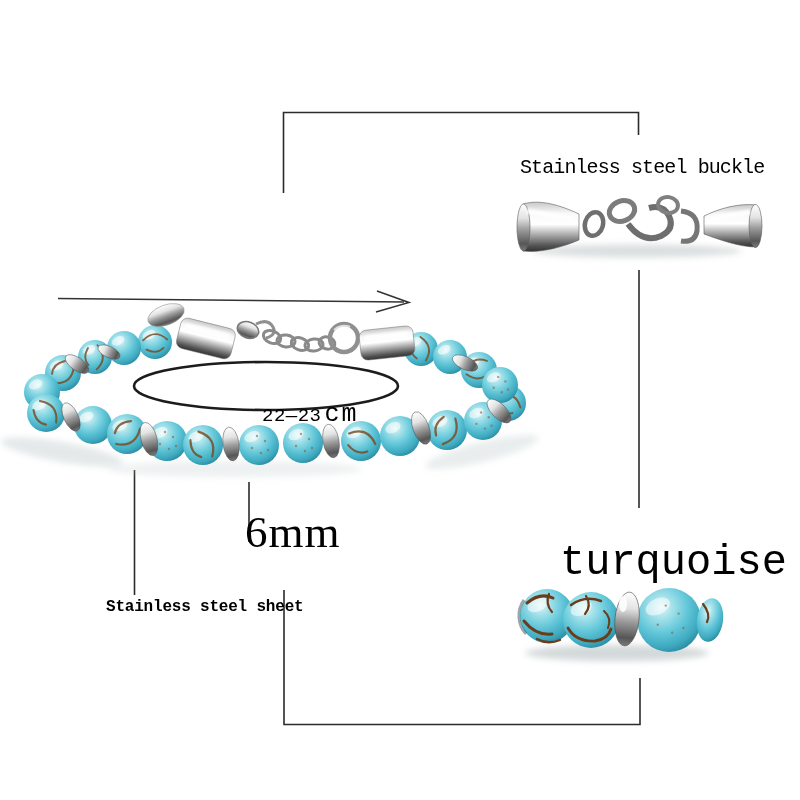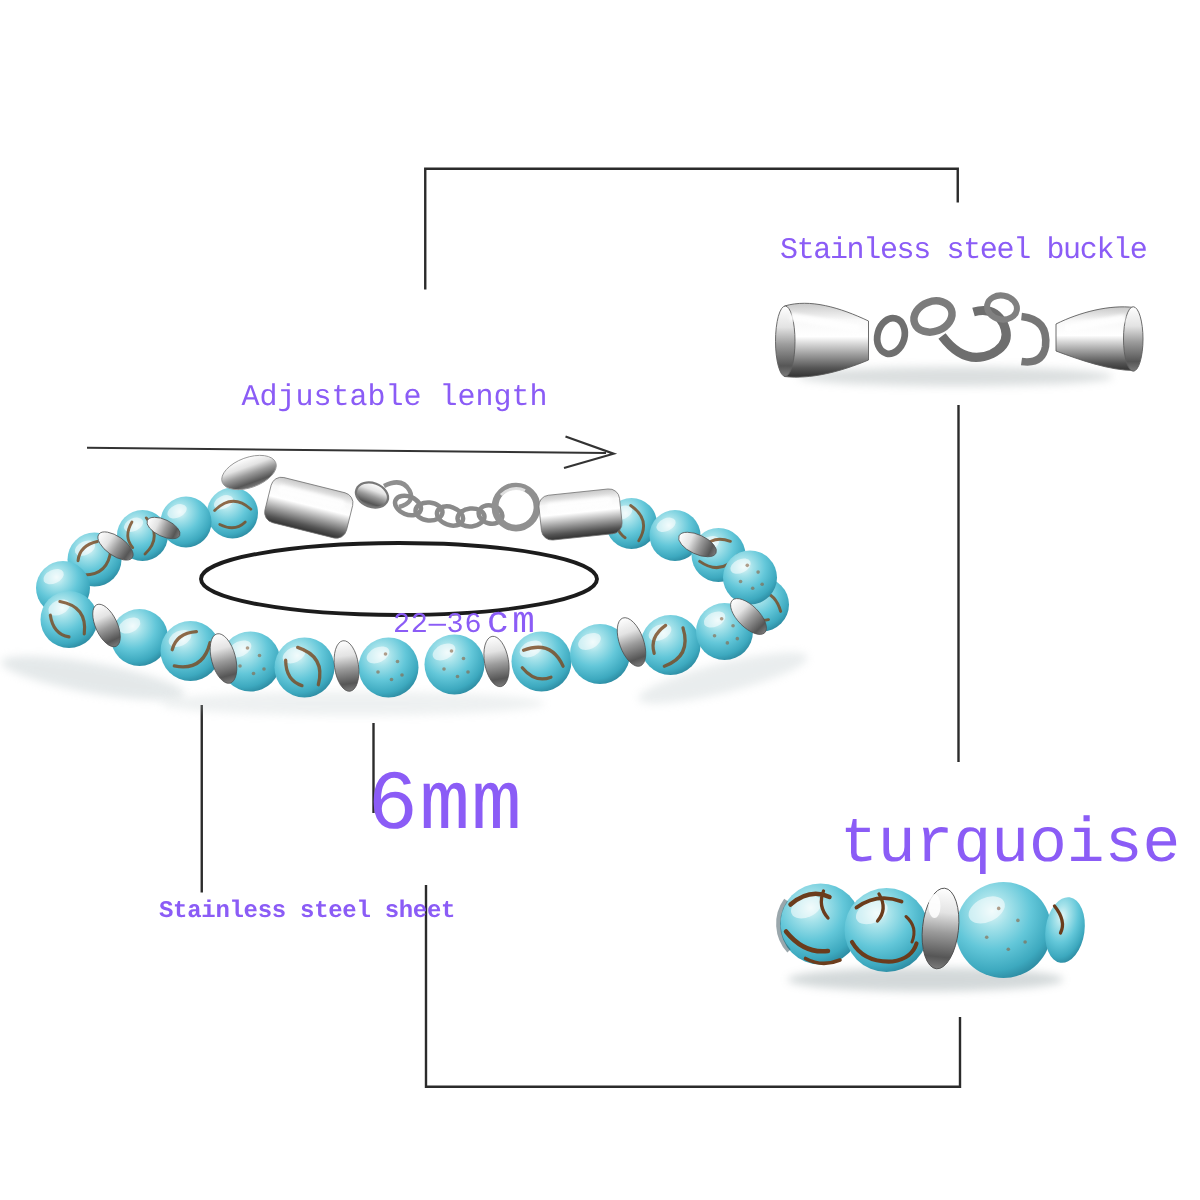--- a/index.html
+++ b/index.html
@@ -1,26 +1,26 @@
 <!DOCTYPE html>
 <html><head>
 <meta charset="utf-8">
 <style>
   html,body{margin:0;padding:0;background:#ffffff;}
   #stage{position:relative;width:800px;height:800px;background:#ffffff;overflow:hidden;
          font-family:"Liberation Mono","DejaVu Sans Mono",monospace;color:#111111;}
   #stage svg{position:absolute;left:0;top:0;}
-  .label{position:absolute;white-space:nowrap;color:#8b5cf6;}
+  .label{position:absolute;white-space:nowrap;color:#000000;}
   .lbl-buckle{left:520px;top:156px;font-size:20px;letter-spacing:-0.9px;}
   .lbl-adjust{left:161px;top:254px;font-size:20px;letter-spacing:0;}
   .lbl-range{left:262px;top:371px;display:flex;align-items:baseline;gap:3px;}
   .lbl-range .val{font-size:19px;letter-spacing:0.5px;}
   .lbl-range .unit{font-size:25px;letter-spacing:2px;margin-top:29px;}
-  .lbl-6mm{left:245px;top:512px;font-size:56px;line-height:0.92;
-           font-family:Liberation Mono, monospace;letter-spacing:1px;}
+  .lbl-6mm{left:245px;top:512px;font-size:45px;line-height:0.92;
+           font-family:Liberation Serif, serif;letter-spacing:1px;}
   .lbl-sheet{left:106px;top:598px;font-size:16px;letter-spacing:-0.2px;font-weight:bold;}
   .lbl-turquoise{left:560px;top:539px;font-size:42px;letter-spacing:0;}
 </style>
 </head>
 <body>
 
 <div id="stage">
 
 <svg width="800" height="800" viewBox="0 0 800 800">
   <defs>
@@ -264,21 +264,20 @@
       <path d="M571,605 Q585,595 601,601" stroke-width="2.6"></path>
       <path d="M568,628 Q576,642 595,641 Q608,639 611,629" stroke-width="2.8"></path>
       <path d="M586,596 Q592,606 585,614" stroke-width="2.2"></path>
       <path d="M604,611 Q612,618 608,628" stroke-width="2"></path>
     </g>
     <path d="M524,600 A27,27 0 0 0 526,634" fill="none" stroke="#1e3c46" stroke-width="3" opacity="0.45"></path>
   </g>
 </svg>
 
   <div class="label lbl-buckle">Stainless steel buckle</div>
-  <div class="label lbl-adjust">Adjustable length</div>
   <div class="label lbl-range">
-    <span class="val">22—36</span>
+    <span class="val">22—23</span>
     <span class="unit">cm</span>
   </div>
   <div class="label lbl-6mm">6mm</div>
   <div class="label lbl-sheet">Stainless steel sheet</div>
   <div class="label lbl-turquoise">turquoise</div>
 </div>
 
 </body></html>

